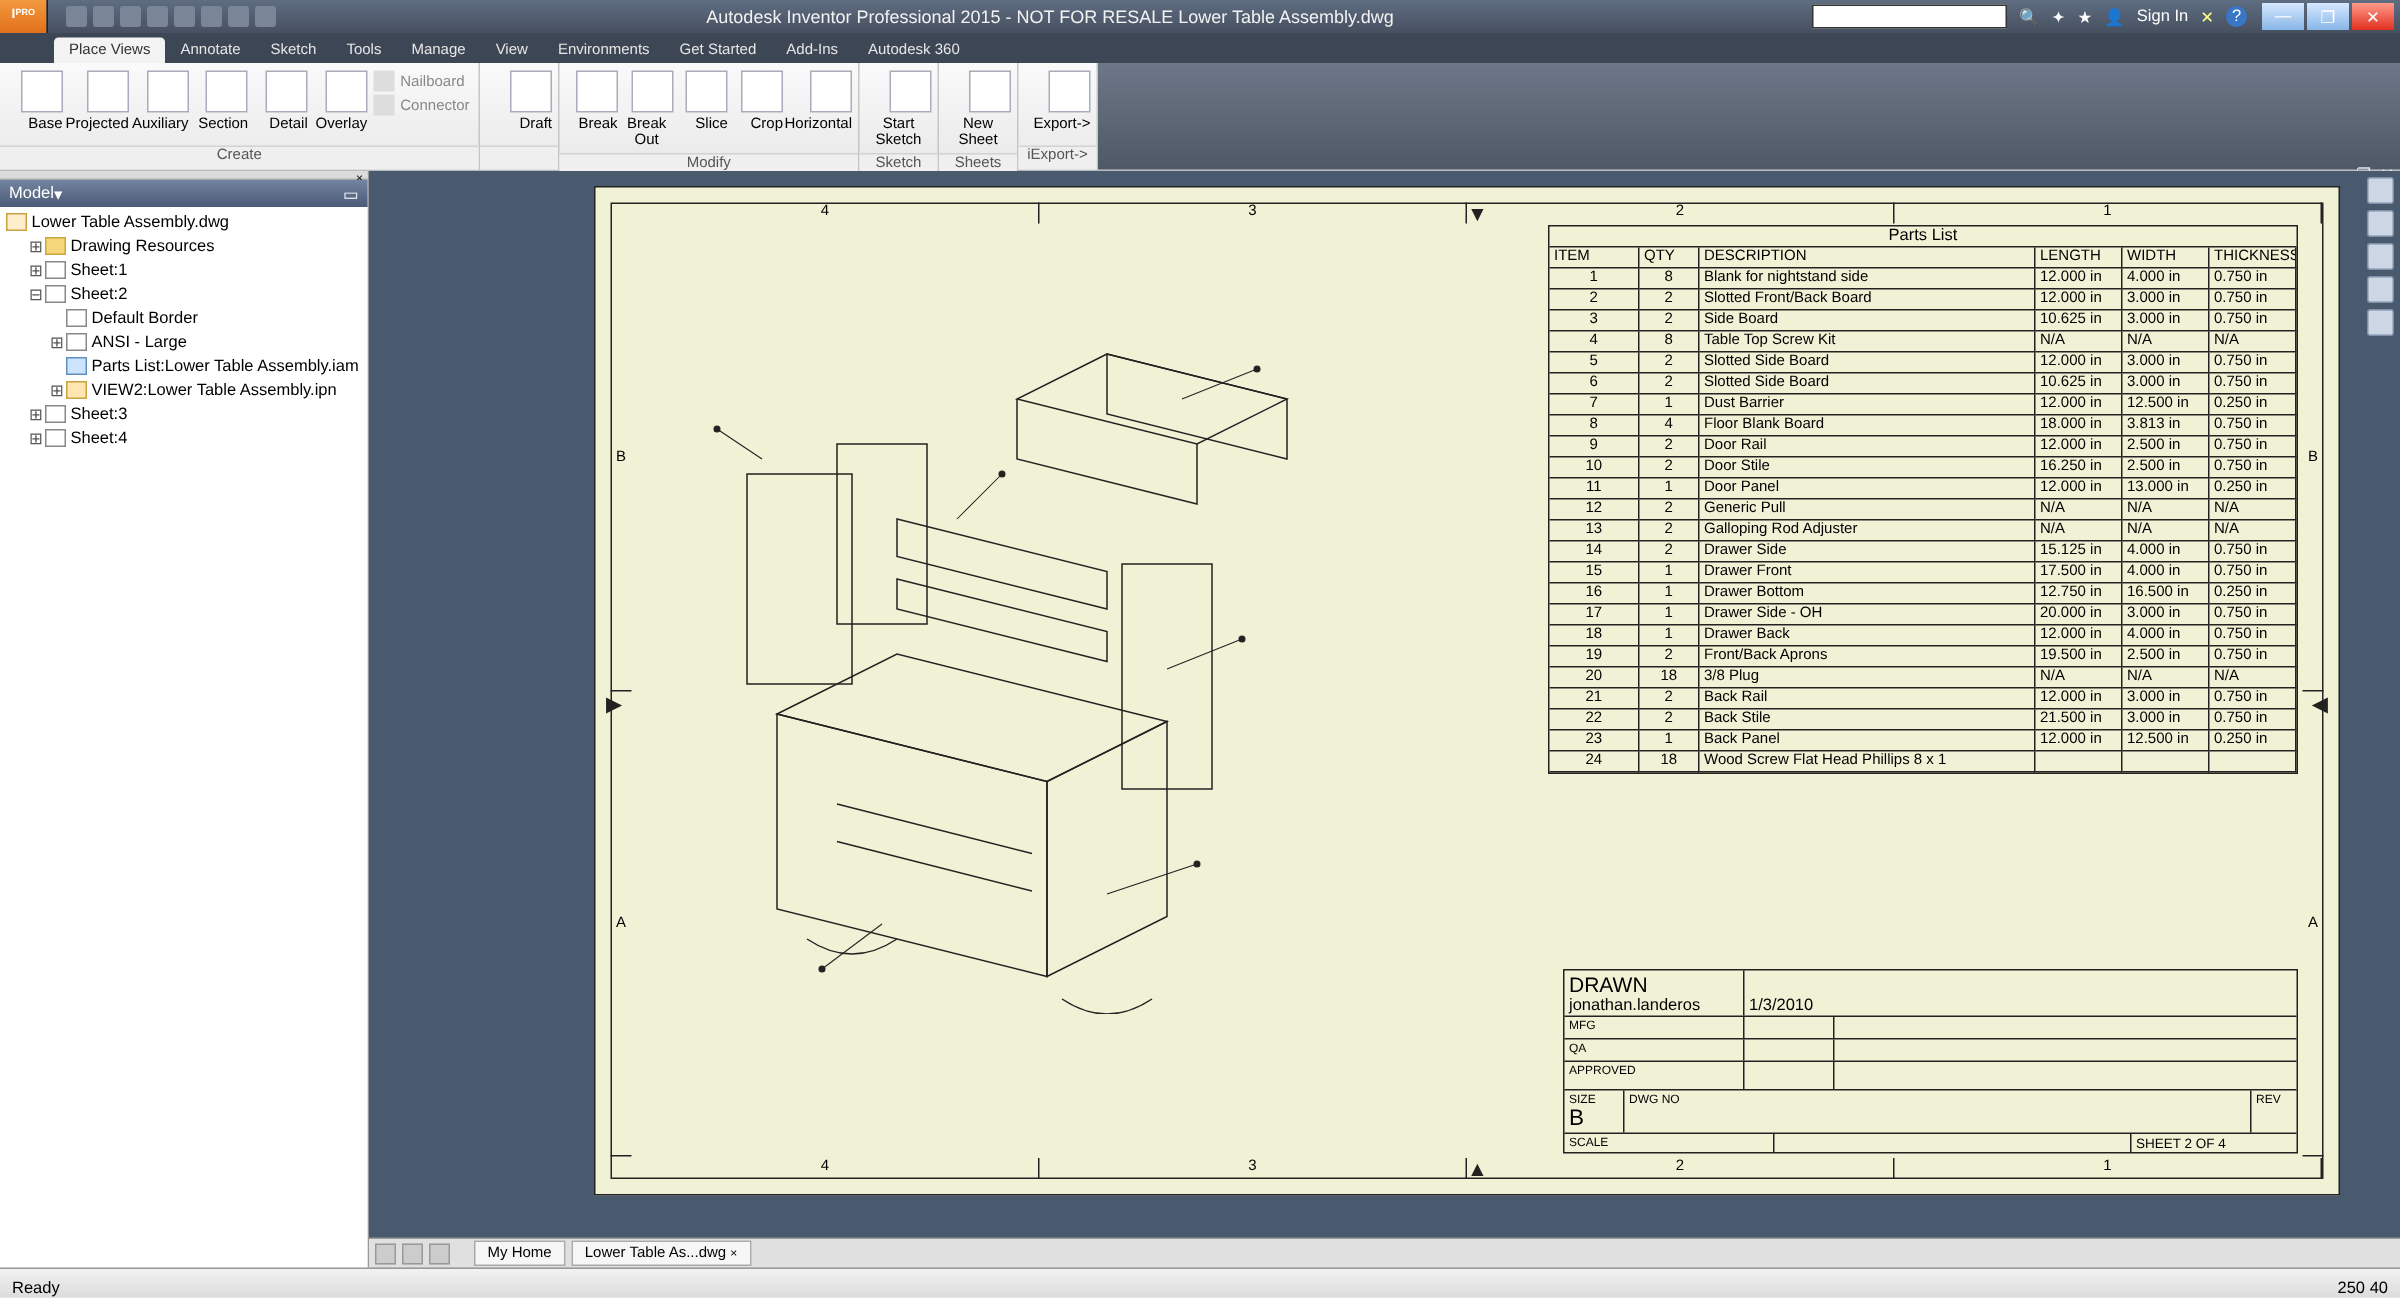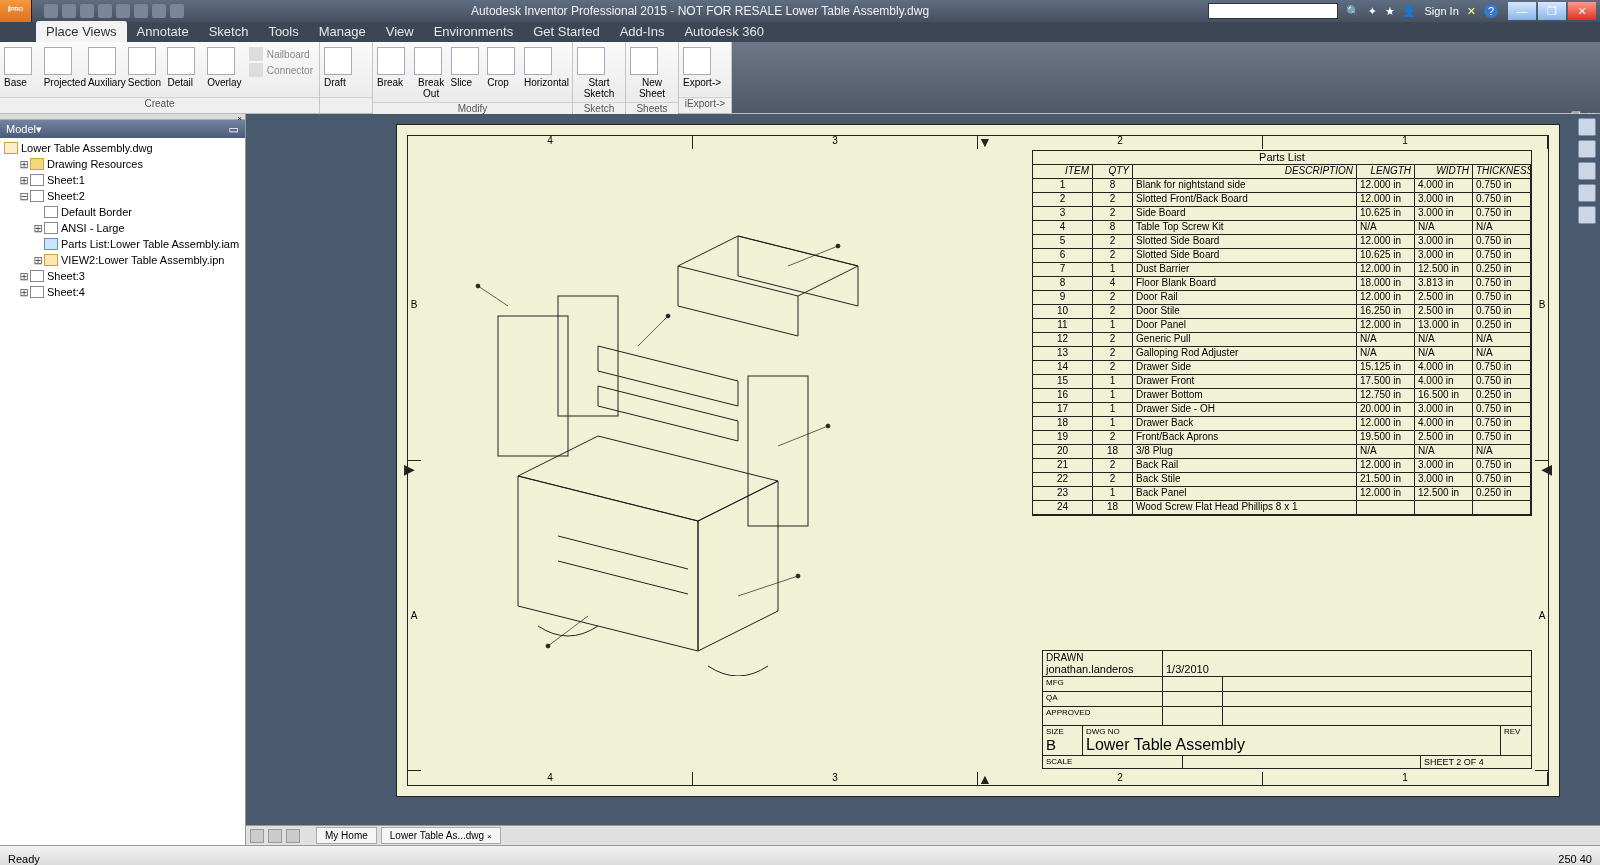--- a/index.html
+++ b/index.html
@@ -15,29 +15,29 @@
 .title-right { display: flex; align-items: center; gap: 8px; padding-right: 4px; }
 .title-search { width: 130px; height: 16px; background: #fff; border: 1px solid #333; }
 .win-controls { display: flex; }
 .win-controls div { width: 28px; height: 18px; display: flex; align-items: center; justify-content: center; margin-left: 2px; }
 .win-controls .min { background: linear-gradient(#d6e7ff,#88b6e6); }
 .win-controls .max { background: linear-gradient(#d6e7ff,#88b6e6); }
 .win-controls .close { background: linear-gradient(#ff9a8a,#e03020); color: #fff; }
 
 
 .tabs { height: 20px; background: #3d4654; display: flex; align-items: flex-end; padding-left: 36px; }
-.tabs .tab { padding: 3px 10px; color: #e6e6e6; font-size: 13px; cursor: pointer; }
+.tabs .tab { padding: 3px 10px; color: #e6e6e6; font-size: 10px; cursor: pointer; }
 .tabs .tab.active { background: #f3f3f3; color: #333; border-radius: 3px 3px 0 0; }
 
 
 .ribbon { height: 72px; background: linear-gradient(#fafafa,#e8e8e8); border-bottom: 1px solid #bbb; display: flex; }
 .ribbon-group { border-right: 1px solid #c6c6c6; display: flex; flex-direction: column; }
 .ribbon-group .items { flex: 1; display: flex; align-items: flex-start; padding: 3px 4px; gap: 2px; }
 .ribbon-group .label { height: 16px; text-align: center; font-size: 10px; color: #555; border-top: 1px solid #d2d2d2; background: #efefef; }
-.rbtn { display: flex; flex-direction: column; align-items: flex-start; justify-content: flex-start; width: 44px; padding-top: 2px; cursor: pointer; }
+.rbtn { display: flex; flex-direction: column; align-items: flex-end; justify-content: flex-start; width: 44px; padding-top: 2px; cursor: pointer; }
 .rbtn .ic { width: 28px; height: 28px; border: 1px solid #aab; background: #fff; margin-bottom: 2px; }
 .rbtn .lbl { font-size: 10px; text-align: center; line-height: 11px; }
 .small-stack { display: flex; flex-direction: column; gap: 2px; padding: 2px; justify-content: space-between; }
 .small-item { display: flex; align-items: center; gap: 4px; color: #888; font-size: 10px; }
 .small-item .sic { width: 14px; height: 14px; background: #ddd; }
 .ribbon-fill { flex: 1; background: linear-gradient(#6e7787,#4e5867); }
 
 
 .main { flex: 1; display: flex; min-height: 0; }
 .browser { width: 246px; background: #f3f3f3; border-right: 1px solid #999; display: flex; flex-direction: column; }
@@ -64,21 +64,21 @@
 .ruler-vcell { flex: 1; border-bottom: 1px solid #222; display: flex; align-items: center; justify-content: center; font-size: 10px; }
 
 .parts-table { position: absolute; top: 14px; right: 16px; width: 500px; border: 1px solid #222; background: #f1f1d6; }
 .parts-table .ttl { text-align: center; border-bottom: 1px solid #222; font-size: 11px; height: 14px; }
 .pt-row { display: flex; height: 14px; }
 .pt-row div { border-right: 1px solid #222; border-bottom: 1px solid #222; padding: 0 3px; font-size: 10px; overflow: hidden; white-space: nowrap; }
 .c-item { width: 60px; text-align: center; }
 .c-qty { width: 40px; text-align: center; }
 .c-desc { flex: 1; }
 .c-l, .c-w, .c-t { width: 58px; }
-.pt-row.hdr div { text-align: right; font-weight: normal; font-style: italic; }
+.pt-row.hdr div { text-align: left; font-weight: normal; }
 
 .title-block { position: absolute; bottom: 16px; right: 16px; width: 490px; border: 1px solid #222; background: #f1f1d6; font-size: 9px; }
 .tb-row { display: flex; border-bottom: 1px solid #222; }
 .tb-row:last-child { border-bottom: none; }
 .tb-cell { border-right: 1px solid #222; padding: 1px 3px; }
 .tb-cell:last-child { border-right: none; }
 
 .drawing { position: absolute; left: 30px; top: 60px; width: 480px; height: 480px; }
 .drawing svg { width: 100%; height: 100%; }
 
@@ -584,21 +584,21 @@
                   <div class="c-l"></div>
                   <div class="c-w"></div>
                   <div class="c-t"></div>
                 </div>
               </div>
           </div>
 
           <div class="title-block">
             <div class="tb-row">
               <div class="tb-cell" style="width:120px">
-                <div style="font-size:10px">DRAWN</div>
+                <div style="font-size:14px">DRAWN</div>
                 <div>jonathan.landeros</div>
               </div>
               <div class="tb-cell" style="width:60px;display:flex;align-items:flex-end">1/3/2010</div>
             </div>
             <div class="tb-row">
                 <div class="tb-cell" style="width:120px;height:14px;font-size:8px">MFG</div>
                 <div class="tb-cell" style="width:60px"></div>
                 <div class="tb-cell" style="flex:1;border-top:none;border-bottom:none"></div>
               </div>
             <div class="tb-row">
@@ -611,21 +611,20 @@
                 <div class="tb-cell" style="width:60px"></div>
                 <div class="tb-cell" style="flex:1;border-top:none"></div>
               </div>
             <div class="tb-row">
               <div class="tb-cell" style="width:40px">
                   <div style="font-size:8px">SIZE</div>
                   <div style="font-size:15px">B</div>
                 </div>
               <div class="tb-cell" style="flex:1">
                   <div style="font-size:8px">DWG NO</div>
-                  <div style="font-size:16px">Lower Table Assembly</div>
                 </div>
               <div class="tb-cell" style="width:30px;font-size:8px">REV</div>
             </div>
             <div class="tb-row">
               <div class="tb-cell" style="width:140px;font-size:8px">SCALE</div>
               <div class="tb-cell" style="flex:1"></div>
               <div class="tb-cell" style="width:110px;font-size:9px">SHEET 2  OF 4</div>
             </div>
           </div>
         </div>

